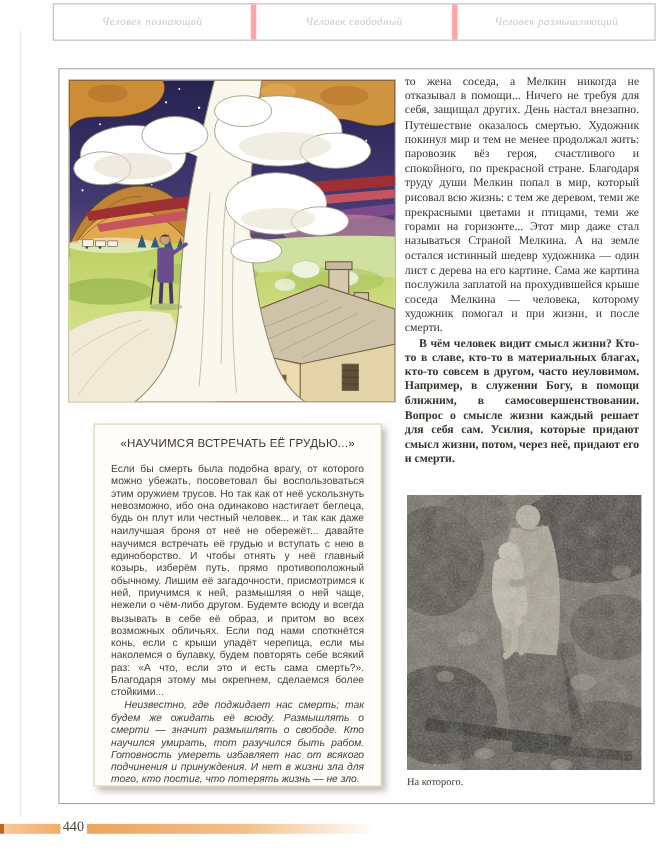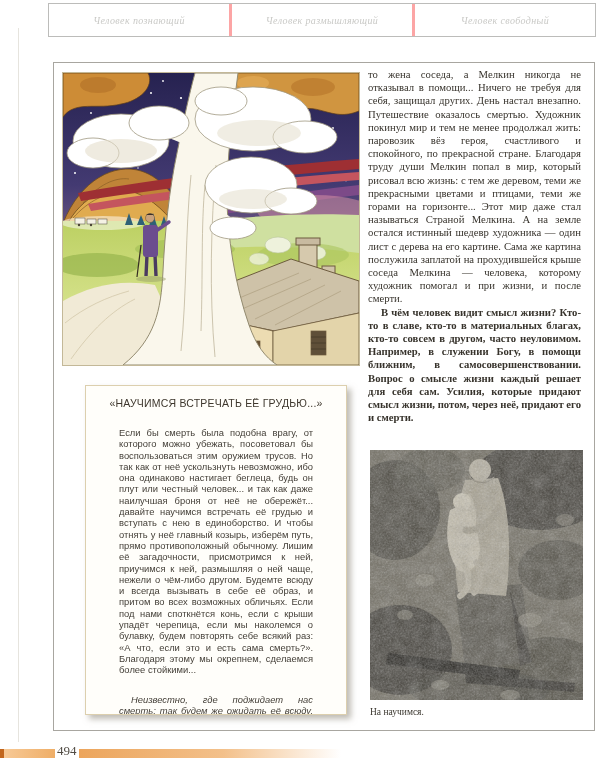--- a/index.html
+++ b/index.html
@@ -9,42 +9,42 @@
   }
 
   
   .page-edge-line { position:absolute; left:18px; top:28px; width:1px; height:714px;
     background:rgba(190,184,168,.38); }
 
   
   .header-box { position:absolute; left:48px; top:3px; width:548px; height:34px;
     border:1px solid #bcbcba; display:flex; box-sizing:border-box; background:#fff; }
   .header-cell { flex:1; display:flex; align-items:center; justify-content:center;
-    border-right:3px solid #fca5a5; }
+    border-right:5px solid #fca5a5; }
   .header-cell:last-child { border-right:none; }
   .header-tab-label { font-style:italic; color:#c9c9c6; font-size:10px; letter-spacing:.4px; }
 
   
   .main-frame { position:absolute; left:53px; top:62px; width:542px; height:669px;
     border:1px solid #a8a6a0; background:#fff; box-sizing:border-box; }
 
   
   .illustration { position:absolute; left:62px; top:72px; width:296px; height:292px;
     border:1px solid #c3b898; box-sizing:content-box; background:#fdfbf4; }
   .illustration svg { display:block; }
 
   
   .quote-box { position:absolute; left:85px; top:385px; width:262px; height:330px;
     box-sizing:border-box; border:1px solid #dccfae; background:#fffefa;
     box-shadow:4px 4px 6px rgba(128,122,108,.5); padding:8px 15px 6px; overflow:hidden; }
   .quote-title { text-align:center; font-family:"Liberation Sans", sans-serif;
     font-size:10.5px; font-weight:normal; color:#3e372d; letter-spacing:.2px;
     margin:3px 0 11px; }
   .quote-body p { font-family:"Liberation Sans", sans-serif; font-size:9.4px;
-    line-height:11.3px; text-align:justify; color:#454039; margin:18px; }
+    line-height:11.3px; text-align:justify; color:#454039; margin:0; }
   .quote-body p + p { text-indent:12px;font-style:italic; }
 
   
   .article-column { position:absolute; left:368px; top:68px; width:213px; }
   .article-column p { font-size:10.7px; line-height:13.2px; text-align:justify;
     color:#37332c; margin:0; }
   .article-column p + p { text-indent:13px;font-weight:bold; }
 
   
   .photo-figure { position:absolute; left:370px; top:450px; width:213px; height:250px;
@@ -62,24 +62,24 @@
 </head>
 <body>
 
 <div class="page-edge-line"></div>
 
 <div class="header-box">
   <div class="header-cell">
     <span class="header-tab-label">Человек познающий</span>
   </div>
   <div class="header-cell">
-    <span class="header-tab-label">Человек размышляющий</span>
+    <span class="header-tab-label">Человек свободный</span>
   </div>
   <div class="header-cell">
-    <span class="header-tab-label">Человек свободный</span>
+    <span class="header-tab-label">Человек размышляющий</span>
   </div>
 </div>
 
 <div class="main-frame"></div>
 
 <div class="illustration">
   <svg width="296" height="292" viewBox="0 0 296 292">
     <defs>
       <linearGradient id="skyGrad" x1="0" y1="0" x2="0" y2="1">
         <stop offset="0" stop-color="#262250"></stop>
@@ -295,18 +295,18 @@
         <ellipse cx="160" cy="170" rx="12" ry="7"></ellipse>
       <ellipse cx="35" cy="165" rx="8" ry="5"></ellipse>
         <ellipse cx="195" cy="70" rx="9" ry="6"></ellipse>
       <ellipse cx="70" cy="235" rx="9" ry="5"></ellipse>
         <ellipse cx="140" cy="245" rx="10" ry="5"></ellipse>
     </g>
     <rect x="0" y="0" width="213" height="250" filter="url(#grainCoarse)" opacity="0.3"></rect>
     <rect x="0" y="0" width="213" height="250" filter="url(#grainFine)" opacity="0.4"></rect>
   </svg>
 </div>
-<div class="photo-caption">На научимся.</div>
+<div class="photo-caption">На которого.</div>
 
 <div class="footer-nub"></div>
 <div class="footer-bar-left"></div>
-<div class="page-number">494</div>
+<div class="page-number">440</div>
 <div class="footer-bar-right"></div>
 
 </body></html>

